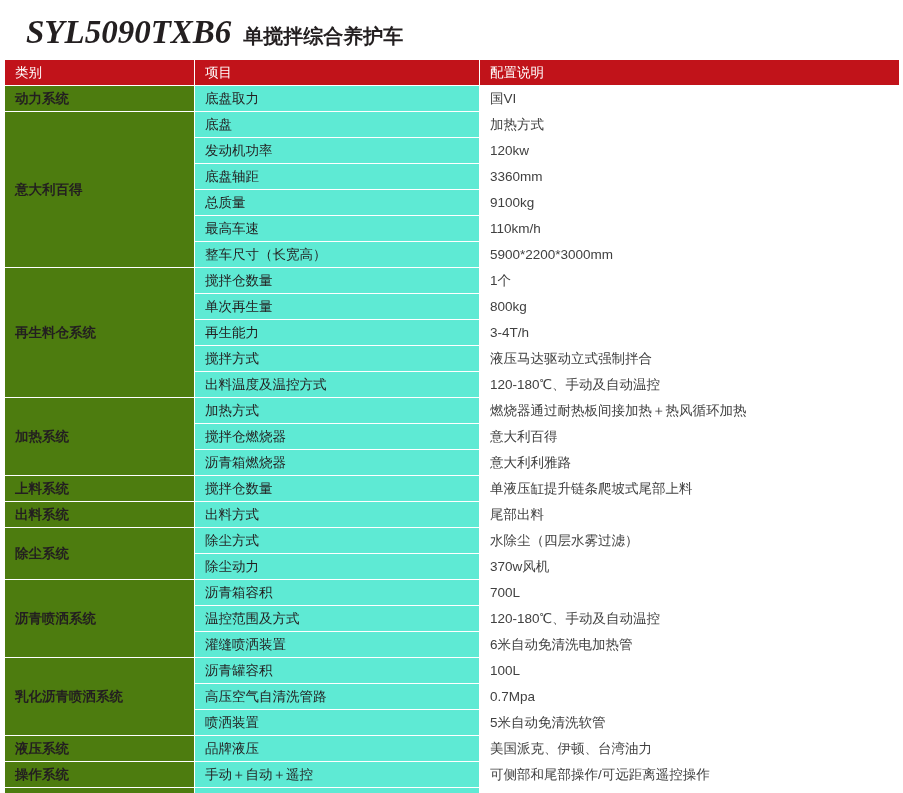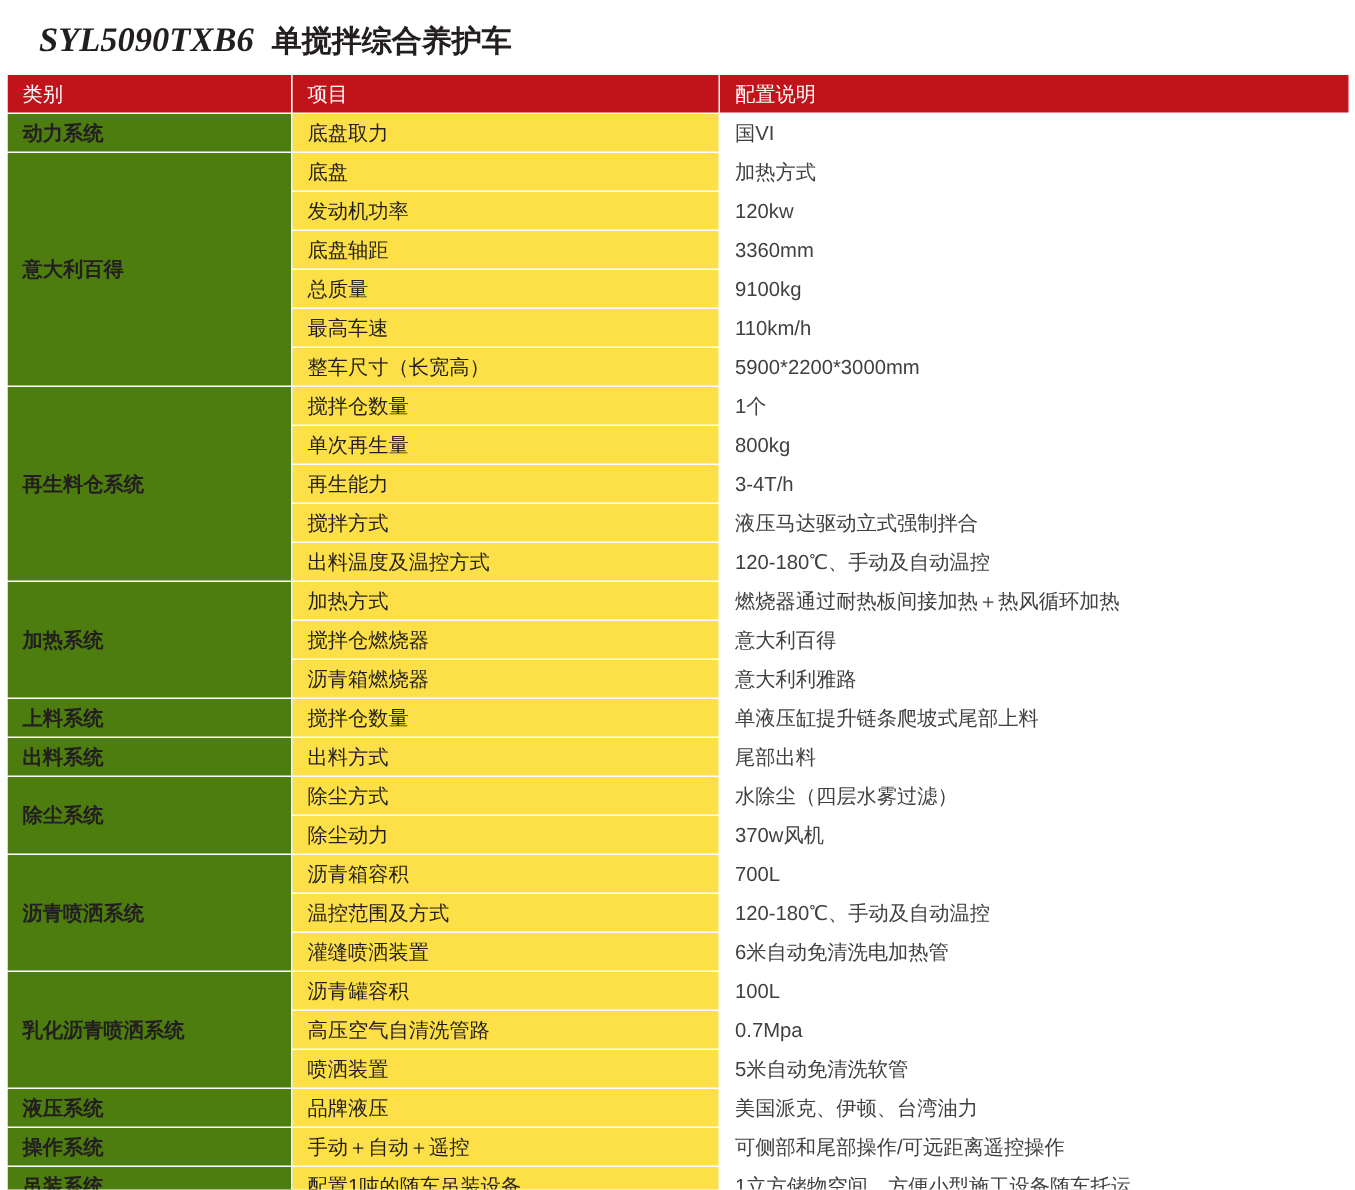--- a/index.html
+++ b/index.html
@@ -24,21 +24,21 @@
   
   .title-bar {
     display: flex;
     align-items: baseline;
     padding: 14px 0 8px 22px;
   }
   .title-model {
     font-family: "Liberation Serif", serif;
     font-style: italic;
     font-weight: bold;
-    font-size: 23px;
+    font-size: 33px;
     letter-spacing: 0px;
     color: #231f20;
   }
   .title-name {
     margin-left: 12px;
     font-size: 20px;
     font-weight: bold;
     color: #231f20;
   }
   
@@ -69,21 +69,21 @@
     font-size: 14px;
     border: 1px solid #ffffff;
   }
   td.cat {
     background: #4d7c0f;
     color: #231f20;
     font-weight: bold;
     padding-left: 0;
   }
   td.item {
-    background: #fde047;
+    background: #5eead4;
     border-left: 1px solid #ffffff;
     border-right: 1px solid #ffffff;
     border-top: 1px solid #ffffff;
     border-bottom: 1px solid #bfbfbf;
     color: #231f20;
   }
   td.desc {
     background: #ffffff;
     border-left: 1px solid #ffffff;
     border-right: 1px solid #ffffff;

